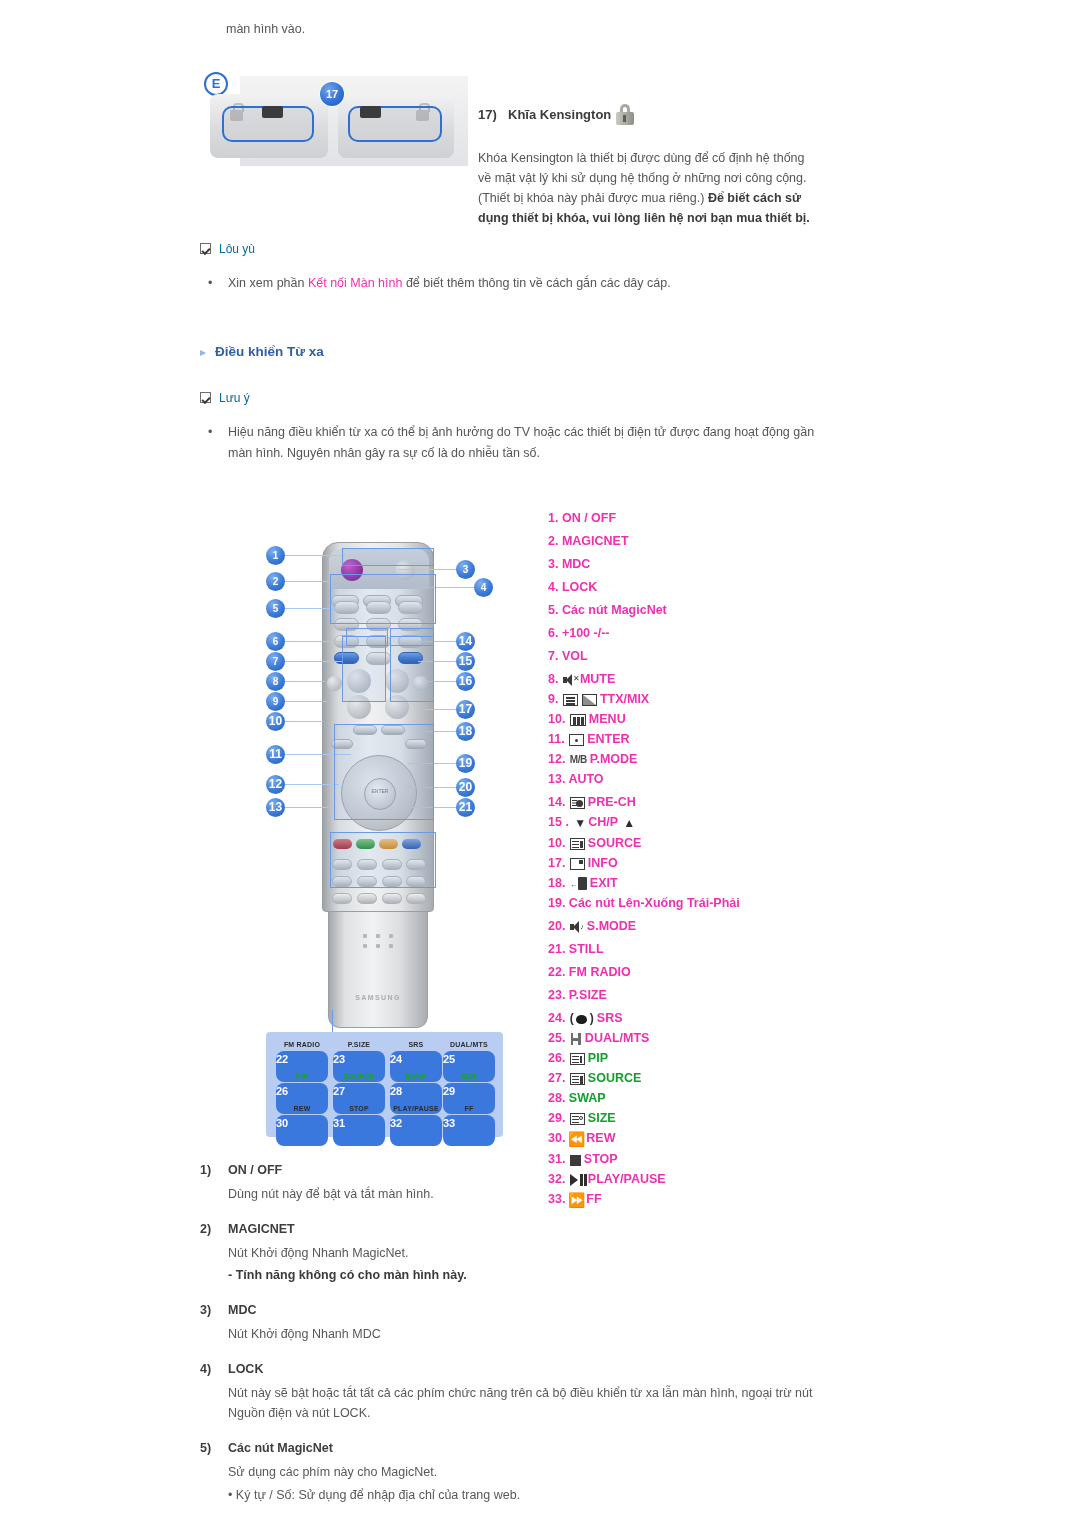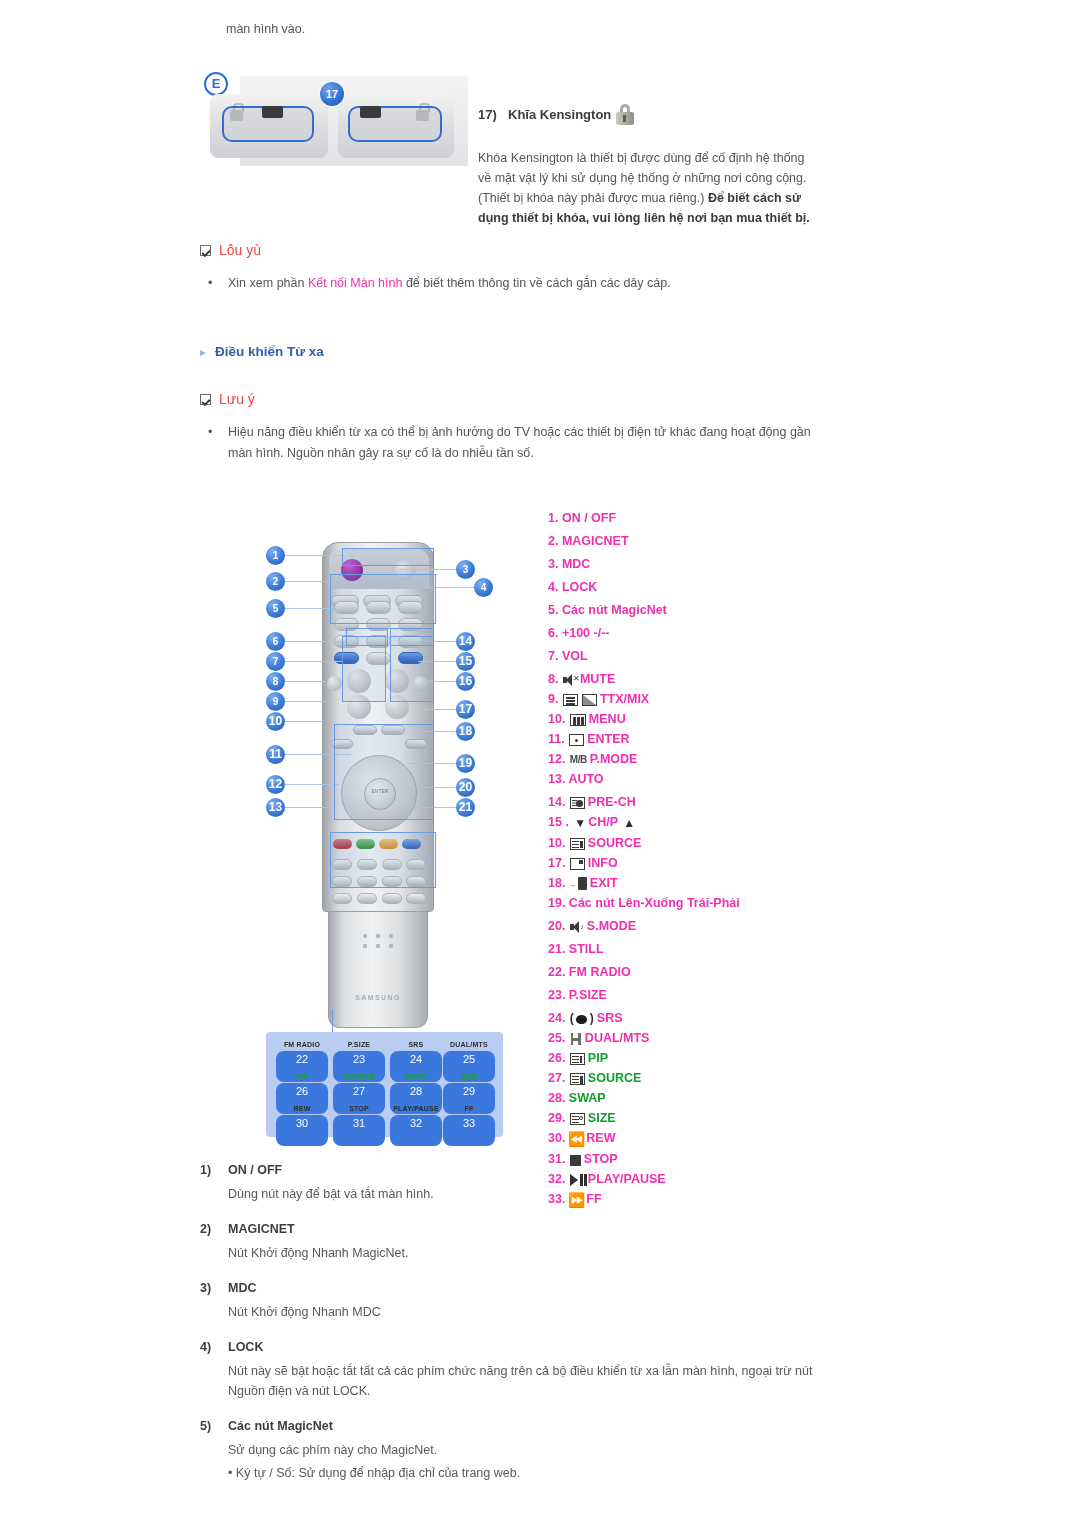--- a/index.html
+++ b/index.html
@@ -98,21 +98,21 @@
   }
   .padlock-img .bodyp::after{
     content:""; position:absolute; left:7px; top:3px; width:3px; height:7px;
     background:#5d5f58;
   }
   .k-para { font-size: 12.5px; line-height: 20px; color: #555; }
   .k-para .strong { font-weight: bold; color: #3a3a3a; }
 
   
   .note-head {
-    position: absolute; font-size: 14px; color: #ef4444;
+    position: absolute; font-size: 12px; color: #0369a1;
   }
   .note-chk {
     display:inline-block; width: 11px; height: 11px;
     border: 1px solid #6b6b6b; position: relative;
     vertical-align: -1px; margin-right: 8px;
   }
   .note-chk::after{
     content:""; position:absolute; left:1px; top:4px; width:6px; height:3px;
     border-left:2px solid #3a3a3a; border-bottom:2px solid #3a3a3a;
     transform: rotate(-45deg);
@@ -235,21 +235,21 @@
   }
   .lg-cell { position:absolute; width: 52px; }
   .lg-label {
     font-size: 7px; font-weight: bold; text-align:center;
     color: #2b2b2b; letter-spacing: .2px; line-height: 10px;
   }
   .lg-label.green { color: #1f9e35; }
   .lg-num {
     margin-top: 1px; height: 31px; border-radius: 8px;
     background: #3b78dd; color: #fff;
-    font-size: 11px; font-weight: normal; text-align:center; line-height: 17px;
+    font-size: 11px; font-weight: bold; text-align:left; line-height: 17px;
   }
 
   
   #remote-list { position:absolute; left: 548px; top: 510px; width: 290px; }
   .rl-item {
     font-size: 12.5px; font-weight: bold; color: #ef2fb0;
     line-height: 17px; margin-bottom: 3px; white-space: nowrap;
   }
   .rl-item.sp { margin-bottom: 6px; }
   .rl-item .label.green { color: #11a02c; }
@@ -337,21 +337,21 @@
 
   <div id="section-remote">
     <span class="arrow">▸</span><span>Điều khiển Từ xa</span>
   </div>
 
   <div class="note-head" style="left:200px; top:391px;">
     <span class="note-chk"></span><span>Lưu ý</span>
   </div>
   <div class="bullet-row" style="left:208px; top:422px; width:620px;">
     <span class="dot">•</span>
-    <span class="txt">Hiệu năng điều khiển từ xa có thể bị ảnh hưởng do TV hoặc các thiết bị điện tử khác đang hoạt động gần màn hình. Nguồn nhân gây ra sự cố là do nhiễu tần số.</span>
+    <span class="txt">Hiệu năng điều khiển từ xa có thể bị ảnh hưởng do TV hoặc các thiết bị điện tử được đang hoạt động gần màn hình. Nguyên nhân gây ra sự cố là do nhiễu tần số.</span>
   </div>
 
   <div id="remote-figure">
 
     <div class="hl-group" style="left:84px; top:28px; width:92px; height:18px;"></div>
     <div class="hl-group" style="left:72px; top:54px; width:106px; height:50px;"></div>
     <div class="hl-group" style="left:88px; top:108px; width:42px; height:18px;"></div>
     <div class="hl-group" style="left:132px; top:108px; width:44px; height:18px;"></div>
     <div class="hl-group" style="left:84px; top:116px; width:44px; height:66px;"></div>
     <div class="hl-group" style="left:132px; top:116px; width:44px; height:66px;"></div>
@@ -566,21 +566,21 @@
       <div class="rl-item"><span class="num">30. </span><span class="glyph-lg">⏪</span><span class="label">REW</span></div>
       <div class="rl-item"><span class="num">31. </span><span class="rl-ico ico-solid" style="width:11px;height:11px;"></span><span class="label">STOP</span></div>
       <div class="rl-item"><span class="num">32. </span><span class="rl-ico" style="width:15px;height:12px;"><span style="position:absolute;left:0;top:0;border-top:6px solid transparent;border-bottom:6px solid transparent;border-left:8px solid #2e2e2e;"></span><span style="position:absolute;right:2px;top:0;width:2.5px;height:12px;background:#2e2e2e;box-shadow:4px 0 0 #2e2e2e;"></span></span><span class="label">PLAY/PAUSE</span></div>
       <div class="rl-item"><span class="num">33. </span><span class="glyph-lg">⏩</span><span class="label">FF</span></div>
     </div>
 
   <div id="descriptions">
       <div class="d-head"><span class="n">1)</span><span>ON / OFF</span></div>
       <div class="d-body"><span>Dùng nút này để bật và tắt màn hình.</span></div>
       <div class="d-head"><span class="n">2)</span><span>MAGICNET</span></div>
-      <div class="d-body"><span>Nút Khởi động Nhanh MagicNet.</span></div>
+      <div class="d-body"><span>Nút Khởi động Nhanh MagicNet.</span><span class="bold-note">- Tính năng không có cho màn hình này.</span></div>
       <div class="d-head"><span class="n">3)</span><span>MDC</span></div>
       <div class="d-body"><span>Nút Khởi động Nhanh MDC</span></div>
       <div class="d-head"><span class="n">4)</span><span>LOCK</span></div>
       <div class="d-body"><span>Nút này sẽ bật hoặc tắt tất cả các phím chức năng trên cả bộ điều khiển từ xa lẫn màn hình, ngoại trừ nút Nguồn điện và nút LOCK.</span></div>
       <div class="d-head"><span class="n">5)</span><span>Các nút MagicNet</span></div>
       <div class="d-body"><span>Sử dụng các phím này cho MagicNet.</span><span class="sub">• Ký tự / Số: Sử dụng để nhập địa chỉ của trang web.</span></div>
     </div>
 
 </div>
 

